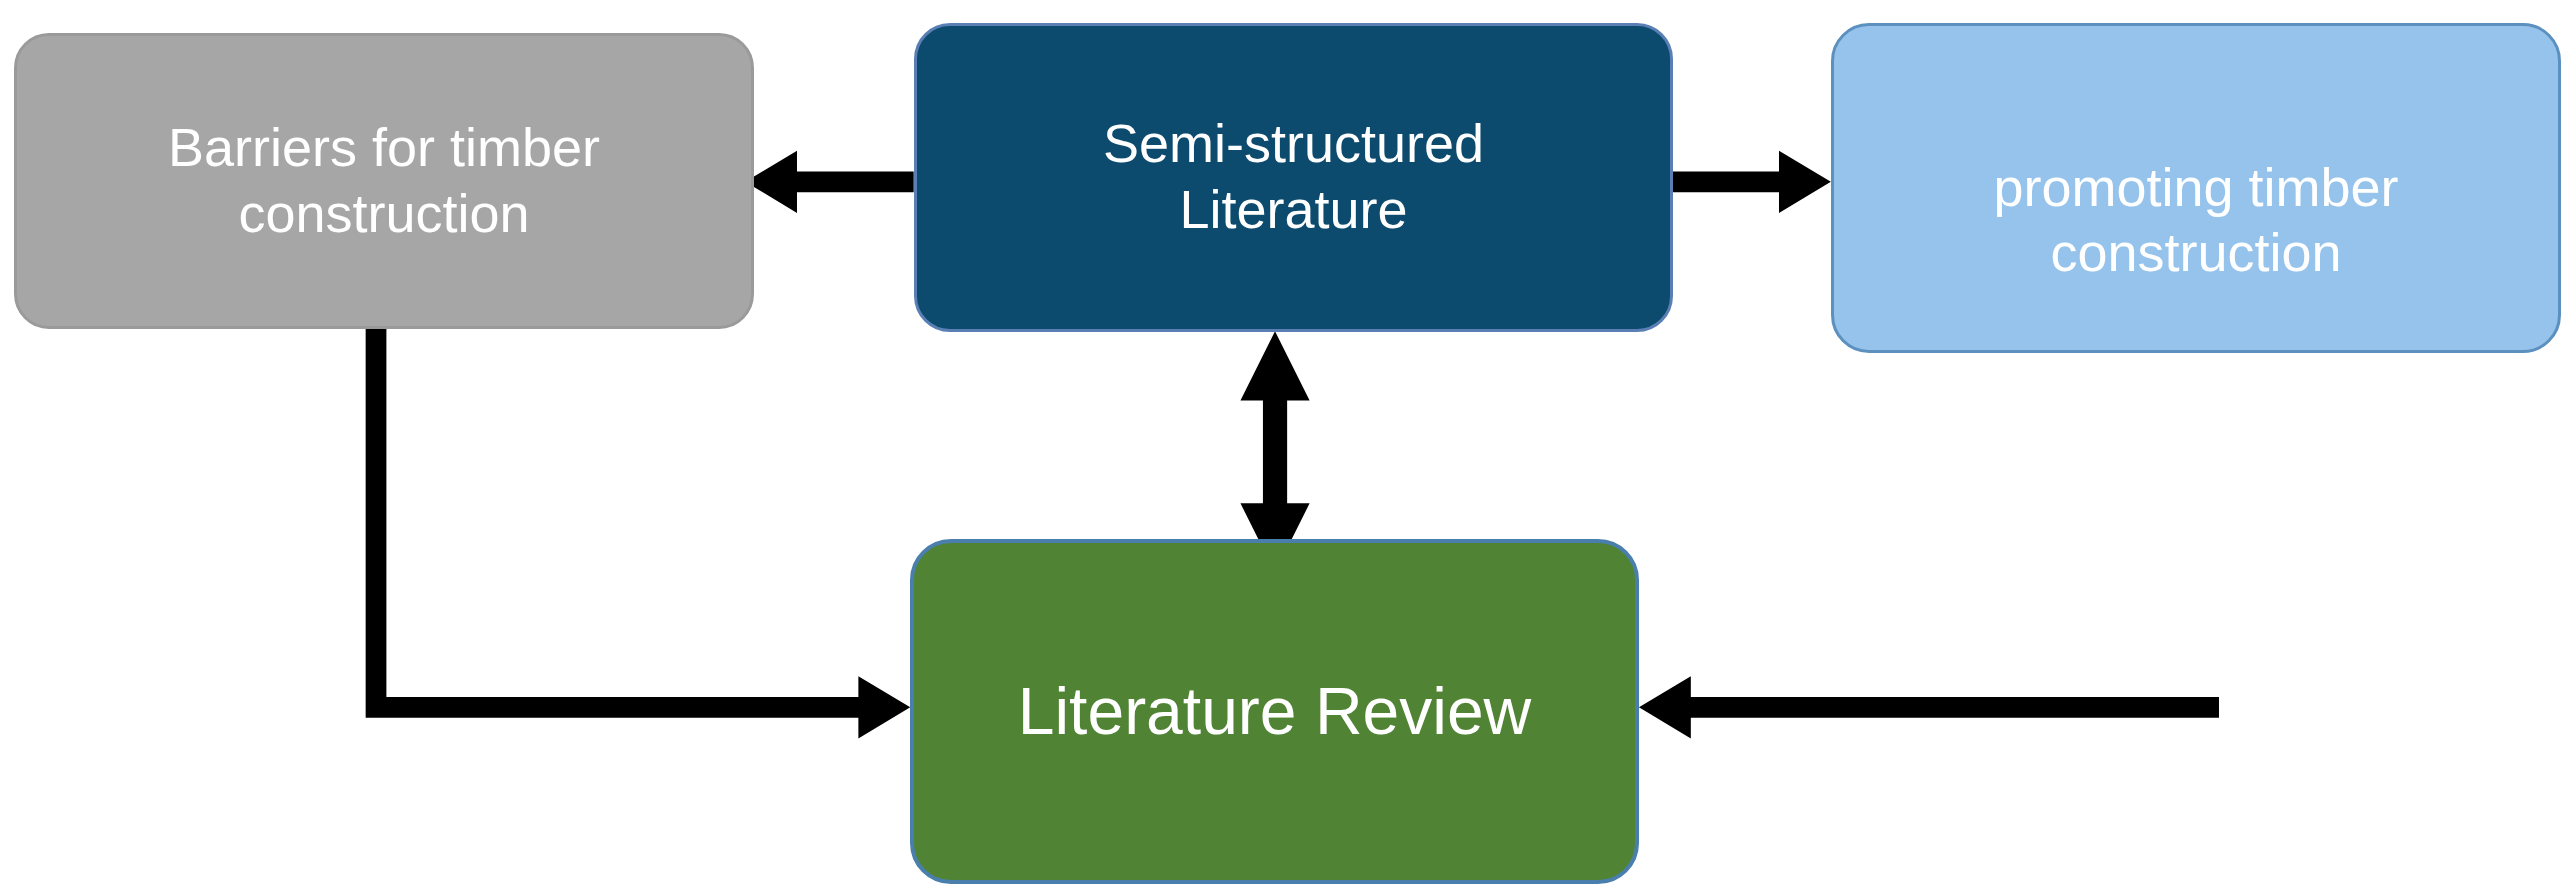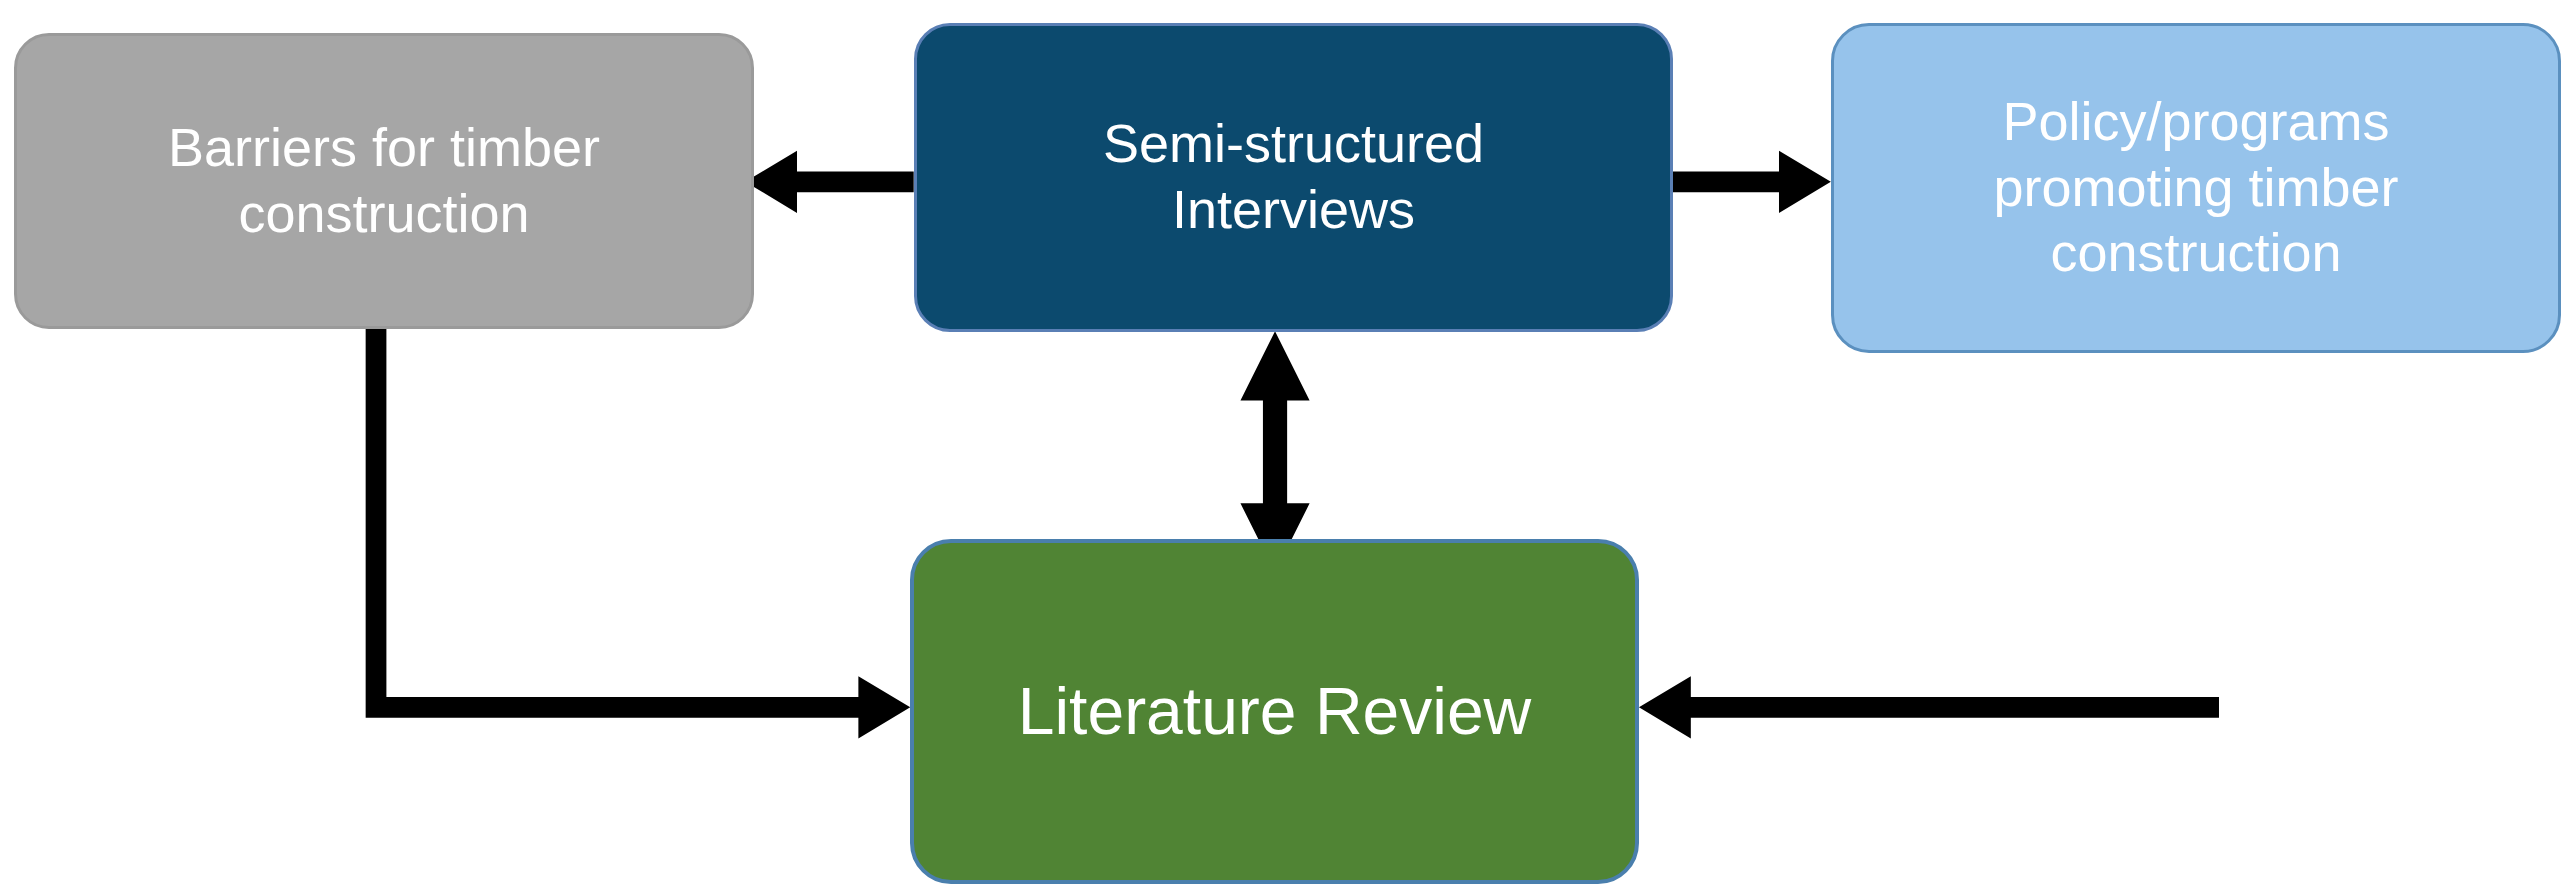--- a/index.html
+++ b/index.html
@@ -135,27 +135,27 @@
   <div class="node" id="node-barriers" style="background: rgb(166, 166, 166); border-color: rgb(154, 154, 154); color: rgb(255, 255, 255);">
     <span class="node-label">
       <span>Barriers for timber</span><br>
       <span>construction</span>
     </span>
   </div>
 
   <div class="node" id="node-interviews" style="background: #0c4a6e; border-color: rgb(90, 127, 181); color: rgb(255, 255, 255);">
     <span class="node-label">
       <span>Semi-structured</span><br>
-      <span>Interviews</span>
+      <span>Literature</span>
     </span>
   </div>
 
   <div class="node" id="node-policy" style="background: rgb(150, 195, 235); border-color: rgb(91, 144, 191); color: rgb(255, 255, 255);">
     <span class="node-label">
-      <span>Policy/programs</span><br>
+      <br>
       <span>promoting timber</span><br>
       <span>construction</span>
     </span>
   </div>
 
   <div class="node" id="node-literature" style="background: rgb(80, 132, 52); border-color: rgb(74, 127, 173); color: rgb(255, 255, 255);">
     <span class="node-label">
       <span>Literature Review</span>
     </span>
   </div>

